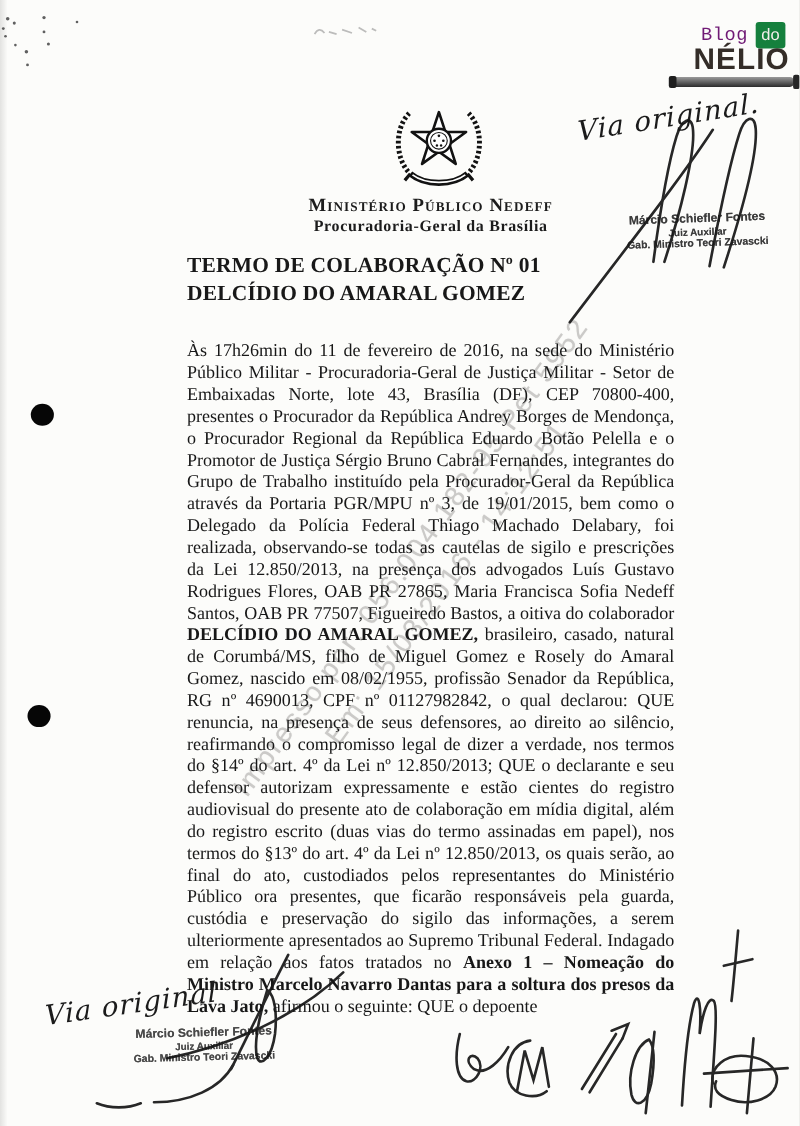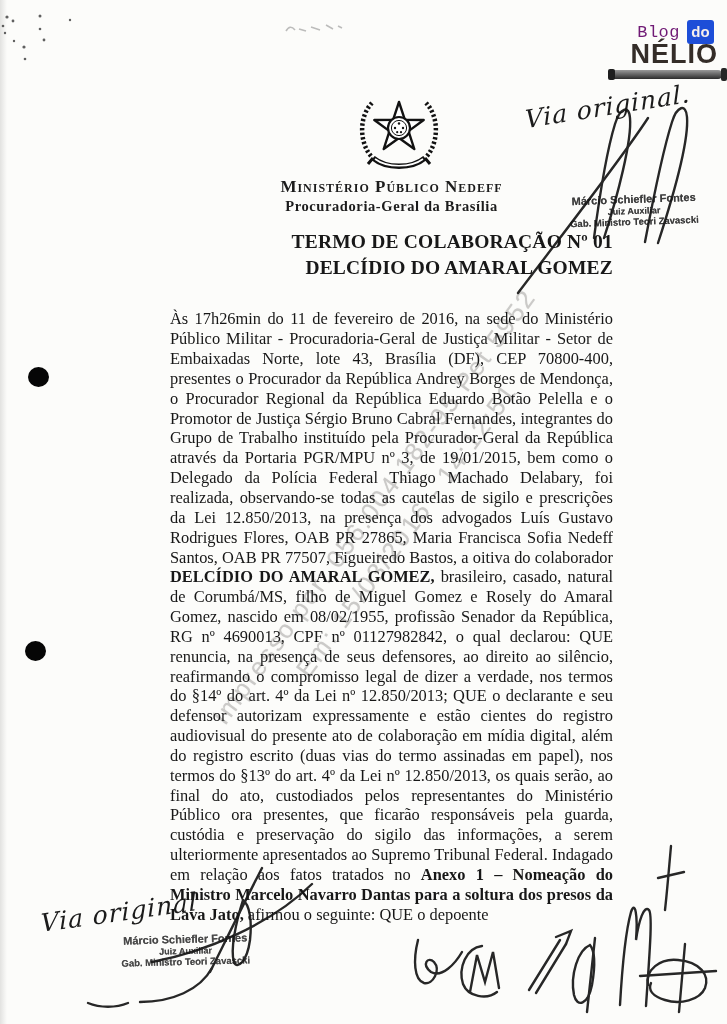--- a/index.html
+++ b/index.html
@@ -13,39 +13,39 @@
     background:linear-gradient(to right,rgba(0,0,0,.10),rgba(0,0,0,0));
     pointer-events:none;
   }
 
   
   .logo{position:absolute;left:610px;top:20px;width:112px;}
   .logo-row1{text-align:right;padding-right:8px;height:26px;}
   .logo-blog{font-family:Liberation Mono, monospace;font-size:17px;color:#701a75;letter-spacing:.5px;vertical-align:top;line-height:26px;}
   .logo-do{
     display:inline-block;width:27px;height:24px;margin-left:3px;
-    background:#1d4ed8;border-radius:3px;color:#f5efec;
-    font-family:"Liberation Sans",sans-serif;font-size:15px;font-weight:bold;
+    background:#15803d;border-radius:3px;color:#f5efec;
+    font-family:"Liberation Sans",sans-serif;font-size:15px;font-weight:normal;
     text-align:center;line-height:24px;vertical-align:top;
   }
   .logo-name{
     margin-top:-6px;text-align:right;padding-right:4px;
     font-family:"Liberation Sans",sans-serif;font-weight:bold;font-size:27px;
     color:#342d28;letter-spacing:1px;line-height:28px;
   }
   .logo-bar{position:relative;margin-top:2px;height:9px;background:linear-gradient(#9a9a9a,#2c2c2c);border-radius:4px;}
   .logo-bar::before{content:"";position:absolute;left:-2px;top:-1px;width:7px;height:11px;background:#1e1e1e;border-radius:2px;}
   .logo-bar::after{content:"";position:absolute;right:-5px;top:-2px;width:6px;height:13px;background:#262626;border-radius:2px;}
 
   
   .emblem{position:absolute;left:354px;top:92px;}
   .org-block{position:absolute;left:170px;top:177px;width:443px;text-align:center;}
   .org{font-variant:small-caps;font-weight:bold;font-size:17px;letter-spacing:1px;color:#1c1c1c;line-height:20px;}
   .suborg{font-weight:bold;font-size:14.5px;letter-spacing:.6px;color:#1c1c1c;line-height:18px;}
-  .title-block{position:absolute;left:170px;top:229px;width:443px;text-align:right;font-weight:bold;font-size:19.5px;line-height:25.5px;letter-spacing:.2px;}
+  .title-block{position:absolute;left:170px;top:229px;width:443px;text-align:left;font-weight:bold;font-size:19.5px;line-height:25.5px;letter-spacing:.2px;}
 
   
   .body-text{
     position:absolute;left:170px;top:293px;width:443px;
     font-size:16.4px;line-height:19.85px;text-align:justify;
     color:#171717;
   }
   .body-text .bold{font-weight:bold;}
 
   

